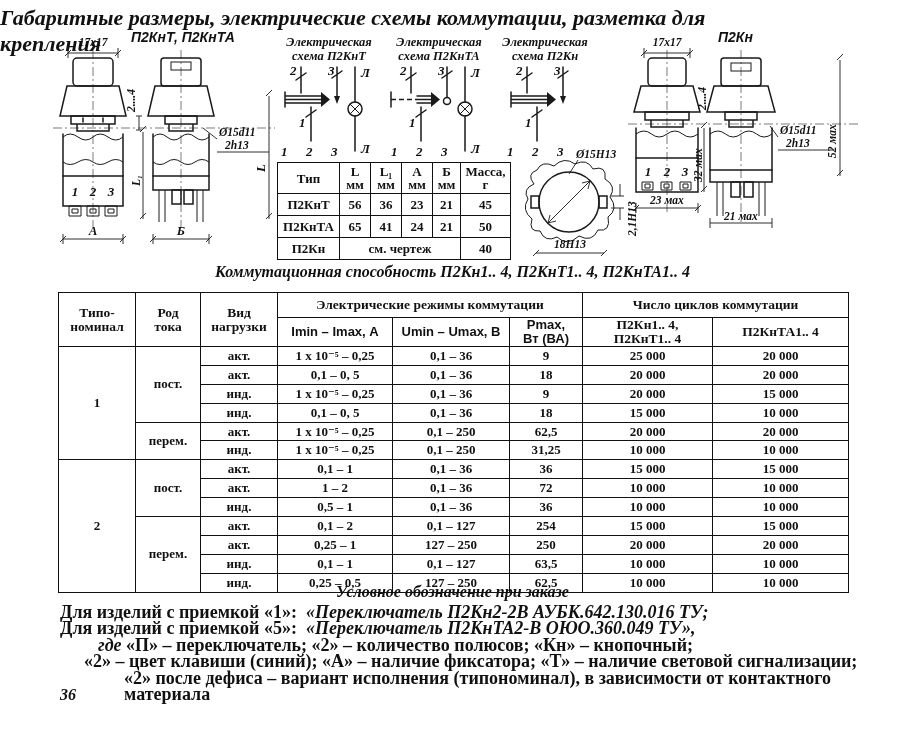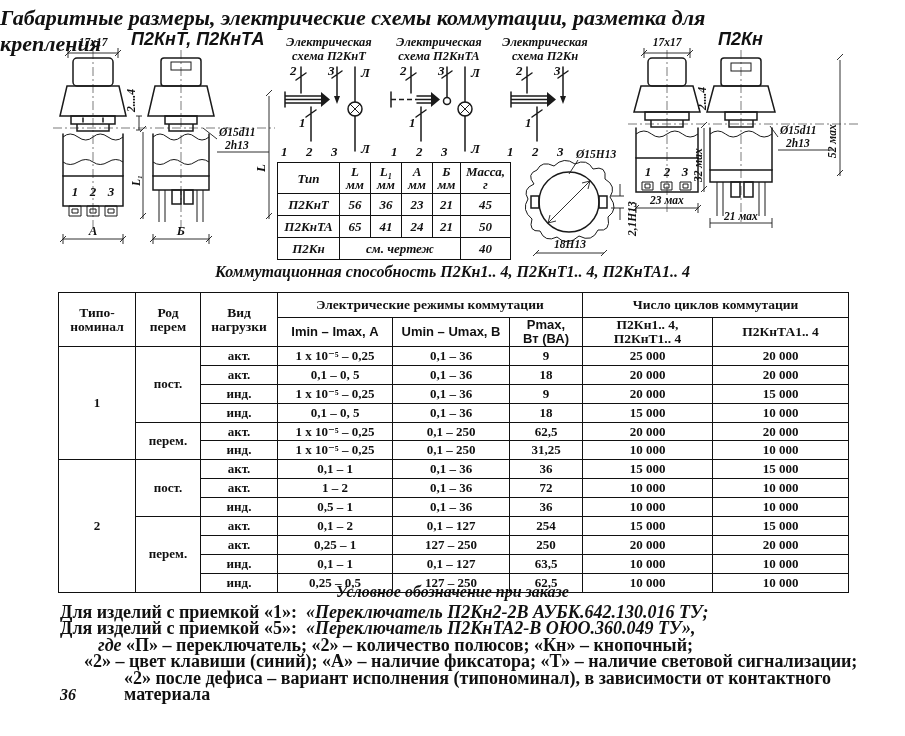--- a/index.html
+++ b/index.html
@@ -2,39 +2,39 @@
 <html><head>
 <meta charset="utf-8">
 <style>
   html,body{margin:0;padding:0;background:#e8e8e8;}
   .page{position:relative;width:905px;height:736px;background:#ffffff;overflow:hidden;
         font-family:"Liberation Serif","DejaVu Serif",serif;color:#111;}
   .abs{position:absolute;}
   .page-title{top:5px;left:0;width:764px;text-align:left;font-size:22px;
               font-weight:bold;font-style:italic;}
   .model-label{font-family:"Liberation Sans","DejaVu Sans",sans-serif;
-               font-weight:bold;font-size:18px;font-style:italic;}
+               font-weight:bold;font-size:14px;font-style:italic;}
   
   .schemas{top:35px;left:276px;display:flex;gap:2px;justify-content:flex-end;}
   .schema{width:106px;text-align:center;}
   .schema-title{font-size:12.5px;font-weight:bold;font-style:italic;line-height:14px;white-space:pre-line;}
   
   svg{overflow:visible;}
   svg .ln{stroke:#1a1a1a;stroke-width:1.5;fill:none;stroke-linecap:round;}
   svg .lnthin{stroke:#1a1a1a;stroke-width:1;fill:none;}
   svg .dim{stroke:#1a1a1a;stroke-width:0.9;fill:none;}
   svg .cl{stroke:#444;stroke-width:0.7;fill:none;stroke-dasharray:9 3 2 3;}
   svg .dash{stroke:#1a1a1a;stroke-width:1.3;fill:none;stroke-dasharray:5 3;}
   svg .fill{fill:#1a1a1a;stroke:none;}
   svg text{font-family:"Liberation Serif","DejaVu Serif",serif;font-style:italic;
            font-weight:bold;fill:#111;font-size:11.5px;}
   svg text.big{font-size:13px;}
   
   .dimtable{border-collapse:collapse;table-layout:fixed;width:190px;
-            font-style:italic;font-weight:bold;font-size:13px;}
+            font-weight:bold;font-size:13px;}
   .dimtable td,.dimtable th{border:1.6px solid #111;text-align:center;padding:0;
             line-height:13px;white-space:pre-line;}
   .dimtable th{height:30px;font-size:13px;}
   .dimtable td{height:21px;}
   
   .section-title{top:263px;left:0;width:905px;text-align:center;font-size:16px;
                  font-weight:bold;font-style:italic;}
   
   .bigtable{border-collapse:collapse;table-layout:fixed;width:790px;font-size:13px;}
   .bigtable td,.bigtable th{border:1.5px solid #111;text-align:center;vertical-align:middle;
@@ -305,21 +305,21 @@
       <col style="width:117px">
         <col style="width:73px">
         <col style="width:130px">
         <col style="width:136px">
     </colgroup>
     <tbody>
         <tr class="r1">
       <th rowspan="2">Типо-
 номинал</th>
       <th rowspan="2">Род
-перем</th>
+тока</th>
       <th rowspan="2">Вид
 нагрузки</th>
       <th colspan="3">Электрические режимы коммутации</th>
       <th colspan="2">Число циклов коммутации</th>
     </tr>
     <tr class="r2">
       <th class="sans">Imin – Imax, А</th>
       <th class="sans">Umin – Umax, В</th>
       <th class="sans">Pmax,
 Вт (ВА)</th>

